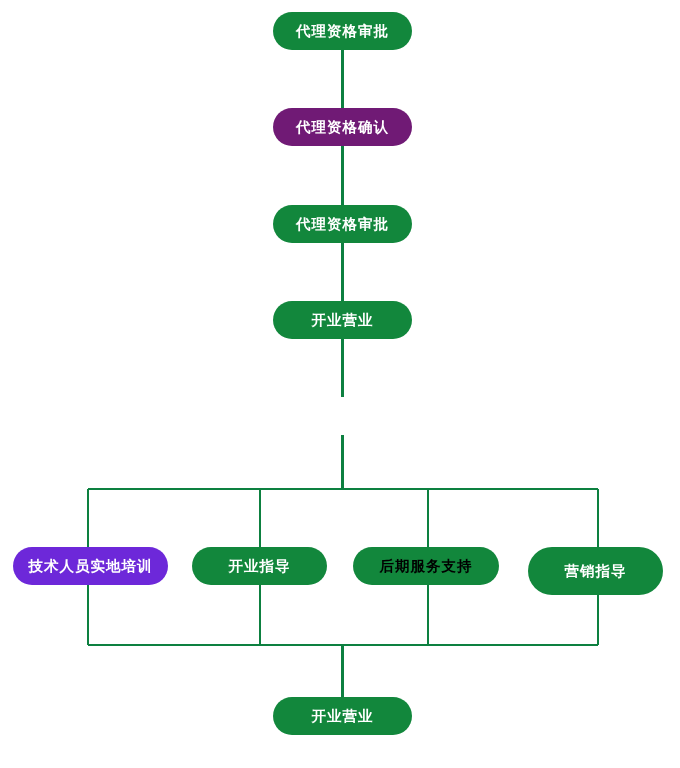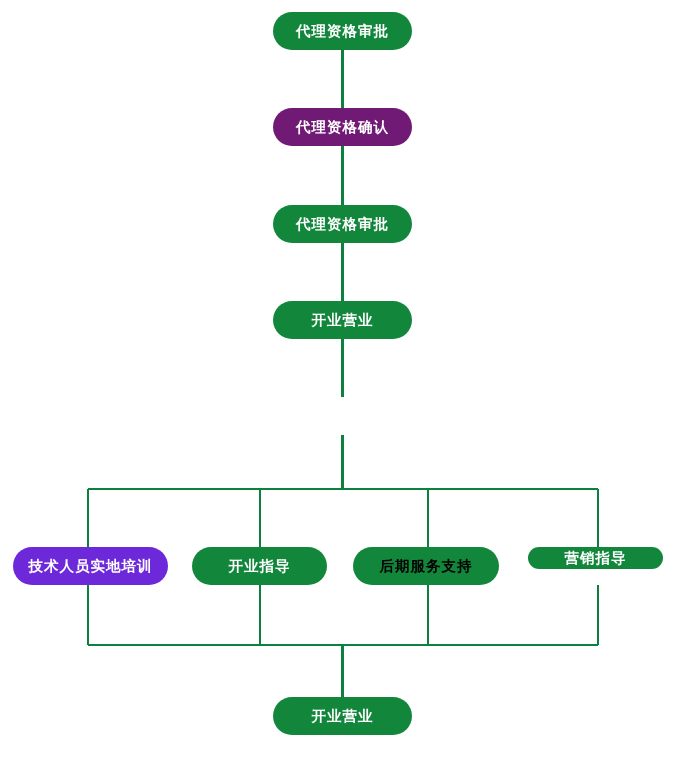--- a/index.html
+++ b/index.html
@@ -95,21 +95,21 @@
 
   <div class="node" style="left: 13px; top: 547px; width: 155px; height: 38px; background: #6d28d9; color: rgb(255, 255, 255);">
     <span class="node-label">技术人员实地培训</span>
   </div>
   <div class="node" style="left: 192px; top: 547px; width: 135px; height: 38px; background: rgb(18, 135, 60); color: rgb(255, 255, 255);">
     <span class="node-label">开业指导</span>
   </div>
   <div class="node" style="left: 353px; top: 547px; width: 146px; height: 38px; background: rgb(18, 135, 60); color: #000000;">
     <span class="node-label">后期服务支持</span>
   </div>
-  <div class="node" style="left: 528px; top: 547px; width: 135px; height: 22px; background: rgb(18, 135, 60); color: rgb(255, 255, 255);">
+  <div class="node" style="left: 528px; top: 547px; width: 135px; height: 48px; background: rgb(18, 135, 60); color: rgb(255, 255, 255);">
     <span class="node-label">营销指导</span>
   </div>
 
   <div class="node" style="left: 273px; top: 697px; width: 139px; height: 38px; background: rgb(18, 135, 60); color: rgb(255, 255, 255);">
     <span class="node-label">开业营业</span>
   </div>
 
 </div>
 
 </body></html>

